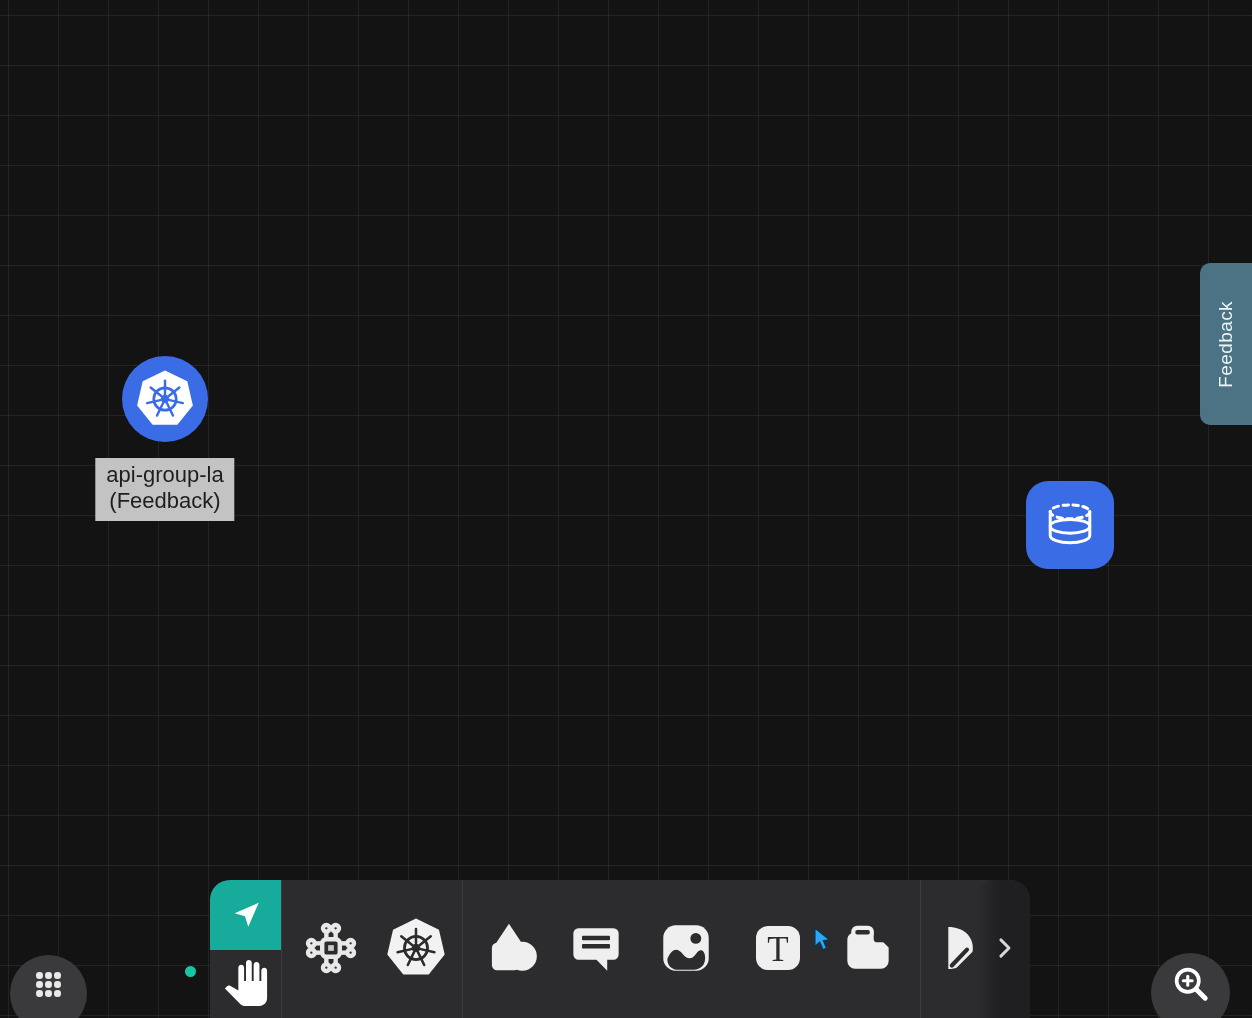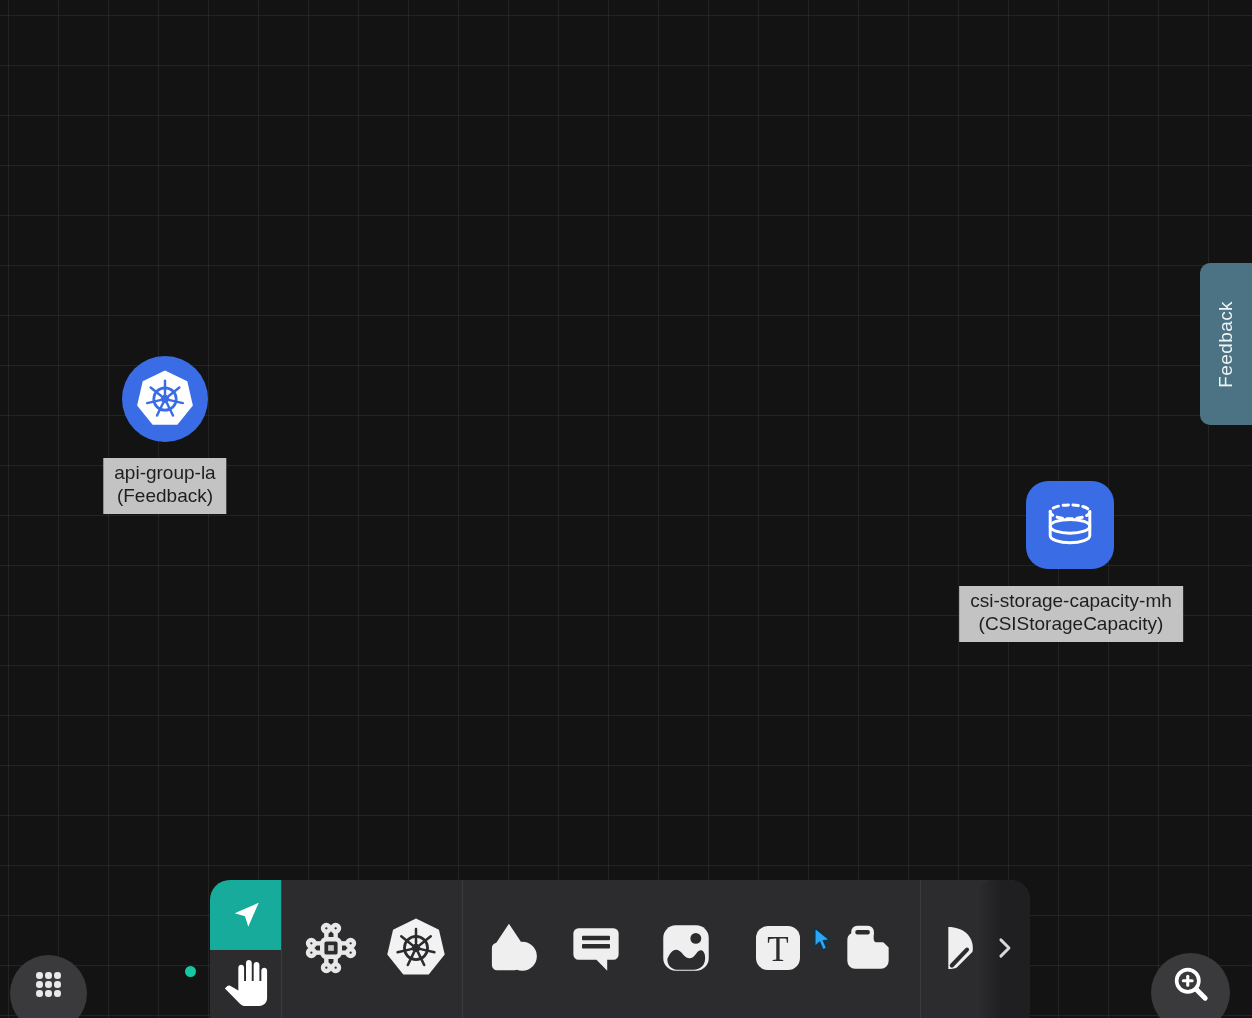--- a/index.html
+++ b/index.html
@@ -27,21 +27,21 @@
     background: var(--node-blue, #3a6ce6);
   }
   .node-icon.circle { width:86px; height:86px; border-radius:50%; }
   .node-icon.squircle { width:88px; height:88px; border-radius:22px; }
   .node-label {
     position:absolute; transform:translateX(-50%);
     background: var(--label-bg, #c3c3c3);
     color: var(--label-text, #1e1e1e);
     border-radius:0;
     padding:4px 11px 6px;
-    font-size:19px; line-height:1.2; text-align:center;
+    font-size:22px; line-height:1.2; text-align:center;
     white-space:nowrap;
   }
 
   
   .feedback-tab {
     position:absolute; right:0; top:263px; width:52px; height:162px;
     background: var(--feedback-bg, #4b7383);
     border-radius:10px 0 0 10px;
     display:flex; align-items:center; justify-content:center;
     cursor:pointer;
@@ -125,24 +125,20 @@
   </div>
 
   <div class="node" style="left:1026px; top:481px;">
     <div class="node-icon squircle">
       <svg width="66" height="66" viewBox="0 0 100 100" fill="none" stroke="#ffffff" stroke-width="4.5" stroke-linecap="round">
         <ellipse cx="50" cy="30" rx="30" ry="10.5" stroke-dasharray="8 7"></ellipse>
         <path d="M20,30 V66 A30,11 0 0 0 80,66 V30"></path>
         <ellipse cx="50" cy="52" rx="30" ry="10.5"></ellipse>
       </svg>
     </div>
-  </div>
-  <div class="node-label" style="left:1071px; top:586px;">
-    <div>csi-storage-capacity-mh</div>
-    <div>(CSIStorageCapacity)</div>
   </div>
 </div>
 
 <div class="feedback-tab">
   <span>Feedback</span>
 </div>
 
 <div class="toolbar">
 
   <button class="tool-btn select-btn">

